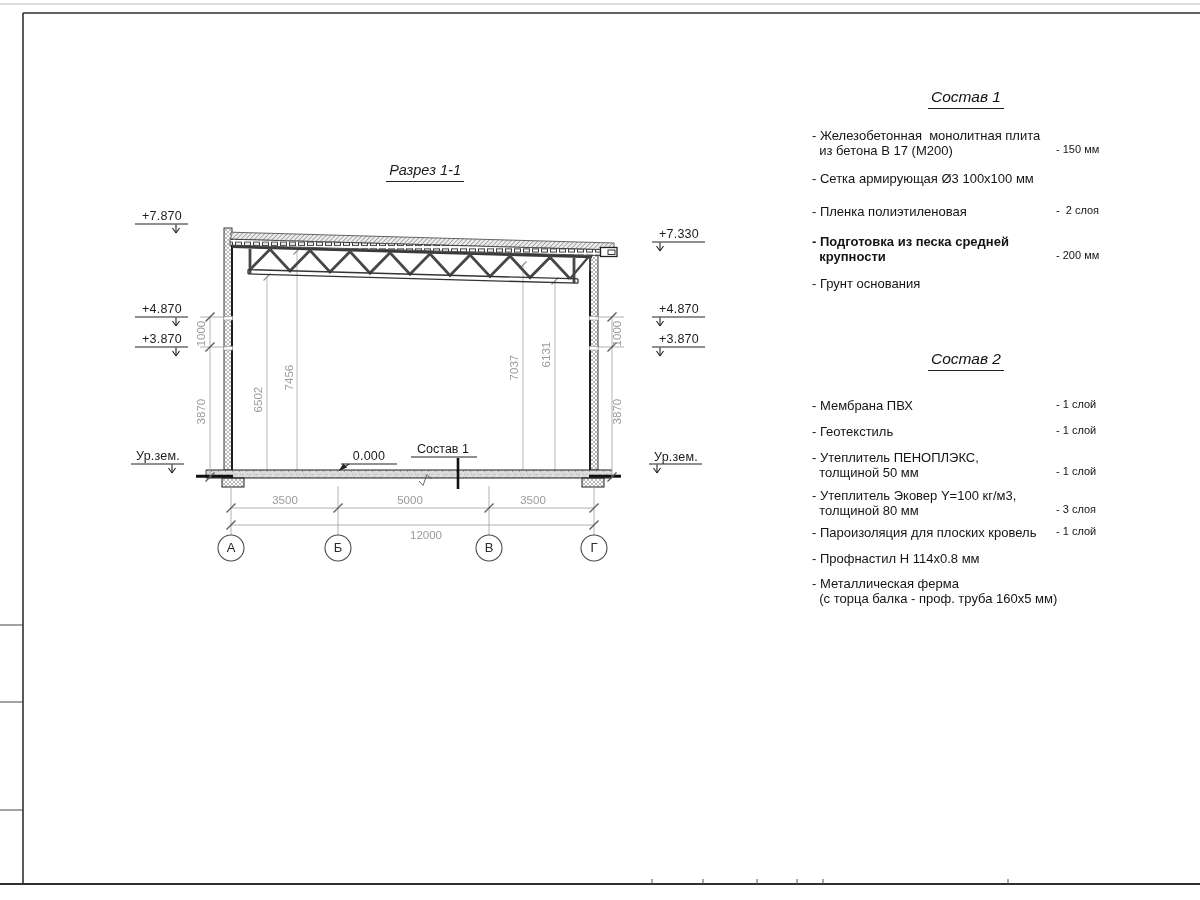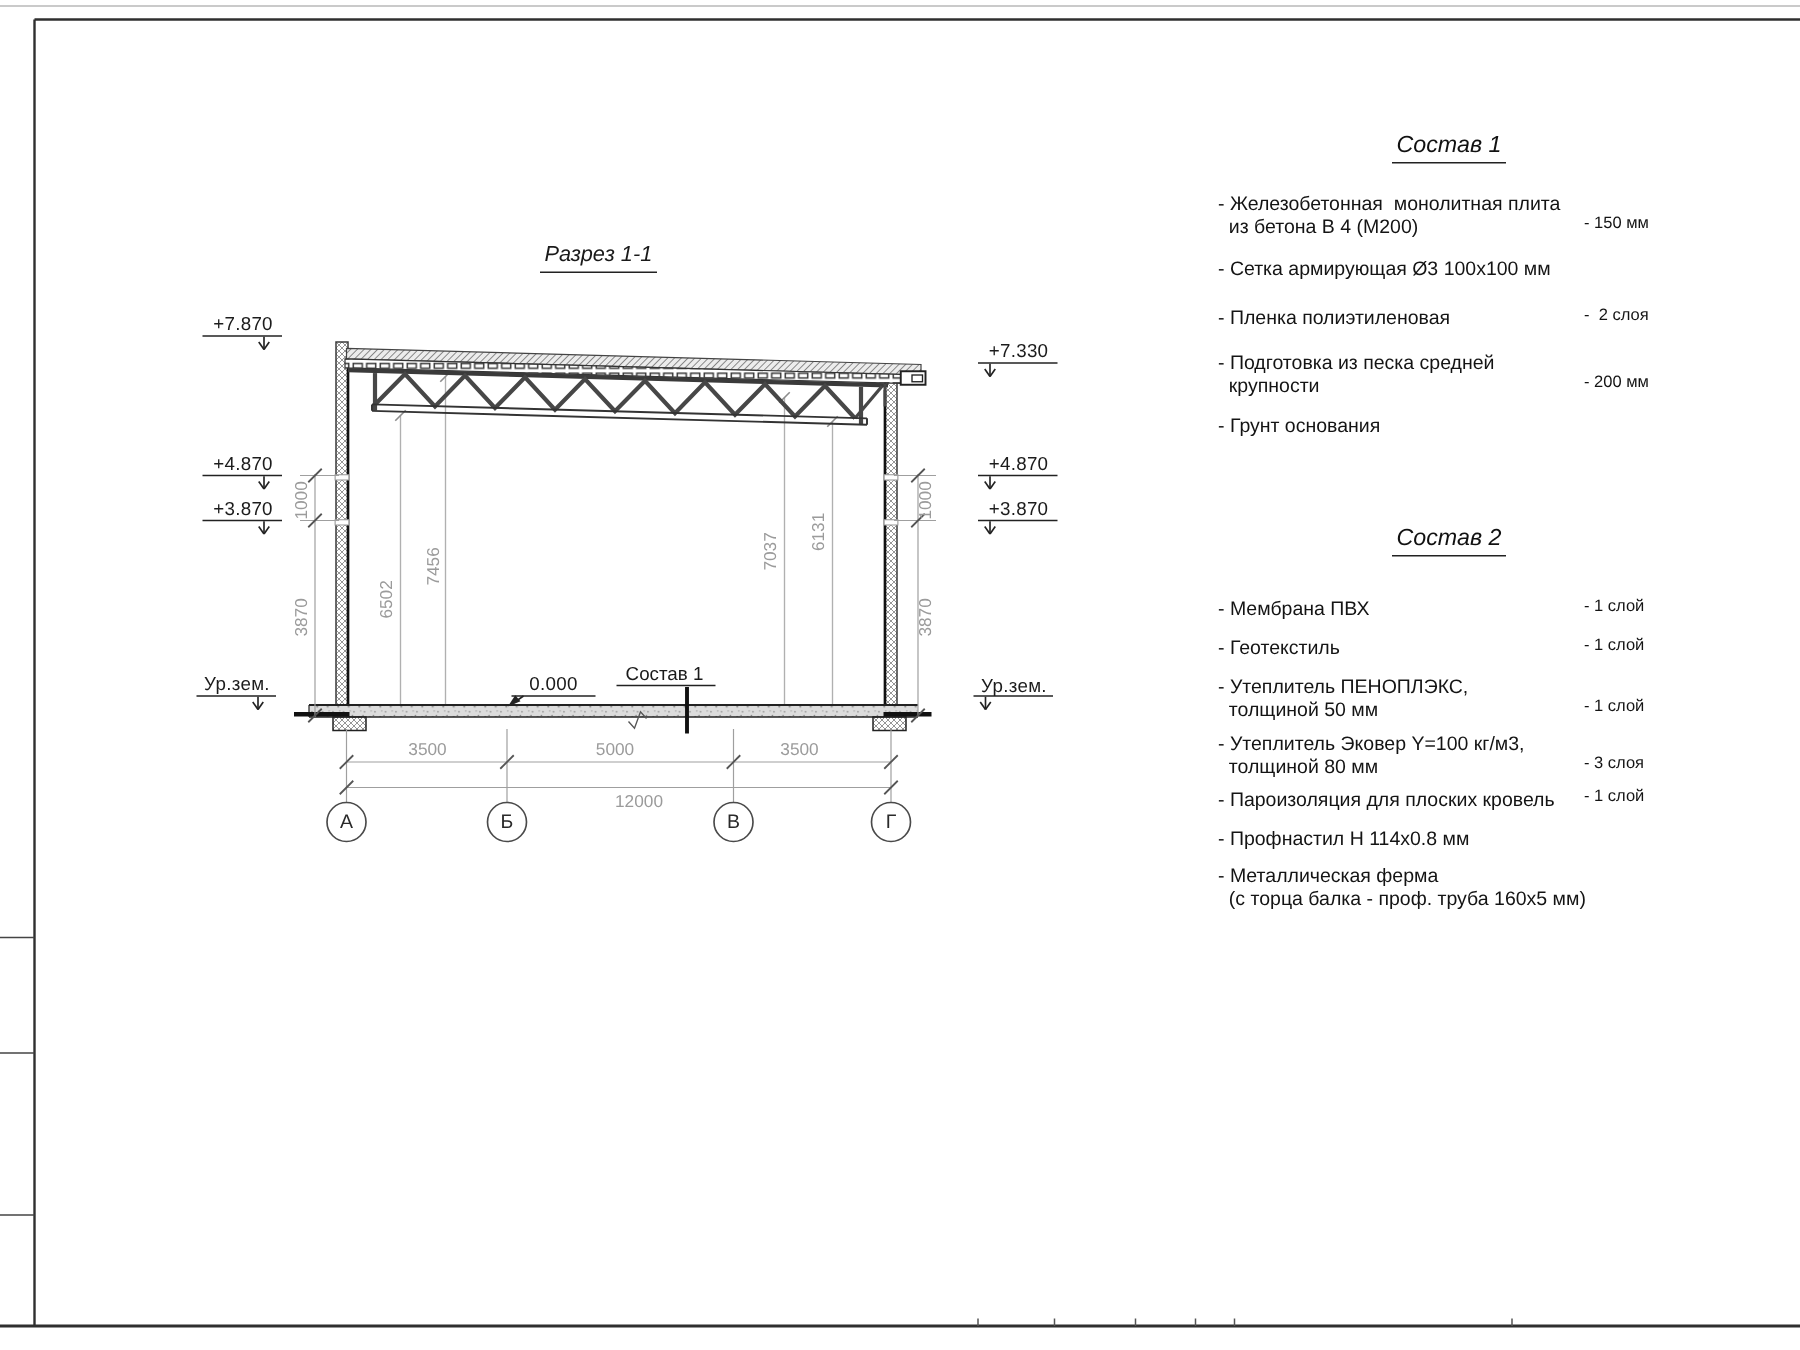--- a/index.html
+++ b/index.html
@@ -5,21 +5,21 @@
   html,body{margin:0;padding:0;background:#fff;}
   #sheet{position:relative;width:1200px;height:900px;background:#fff;overflow:hidden;
          font-family:"Liberation Sans", sans-serif;}
   #drawing-svg{position:absolute;left:0;top:0;}
   .lbl{position:absolute;color:#1c1c1c;line-height:1.15;}
   .elev{font-size:12.5px;width:58px;text-align:center;letter-spacing:0.2px;}
   .dim{color:#9b9b9b;font-size:11.5px;text-align:center;}
   .dimh{width:56px;text-align:center;}
   .rot{width:46px;transform:rotate(-90deg);transform-origin:center;}
   .axis-letter{font-size:13px;width:26px;text-align:center;color:#2a2a2a;}
-  .title-wrap{left:360px;top:161px;width:104px;text-align:left;}
+  .title-wrap{left:360px;top:161px;width:104px;text-align:right;}
   .title-wrap span{display:inline-block;font-size:14.5px;font-style:italic;color:#1a1a1a;
                    border-bottom:1.2px solid #222;padding:0 3px 2px;}
   .comp-heading{width:120px;text-align:center;}
   .comp-heading span{display:inline-block;font-size:15.5px;font-style:italic;color:#111;
                      border-bottom:1px solid #222;padding:0 3px 2px;}
   .comp-item{font-size:13px;color:#141414;white-space:pre;line-height:15.2px;}
   .comp-val{font-size:11px;color:#141414;white-space:pre;}
   .slab-note{font-size:12.5px;color:#1a1a1a;width:70px;text-align:center;}
 </style>
 </head>
@@ -253,26 +253,26 @@
 
   <div class="lbl axis-letter" style="left:218px;top:541px;">А</div>
   <div class="lbl axis-letter" style="left:325px;top:541px;">Б</div>
   <div class="lbl axis-letter" style="left:476px;top:541px;">В</div>
   <div class="lbl axis-letter" style="left:581px;top:541px;">Г</div>
 
   <div class="lbl comp-heading" style="left:906px;top:88px;">
     <span>Состав 1</span>
   </div>
   <div class="lbl comp-item" style="left:812px;top:128px;">- Железобетонная  монолитная плита
-  из бетона В 4 (М200)</div>
+  из бетона В 17 (М200)</div>
   <div class="lbl comp-val" style="left:1056px;top:143px;">- 150 мм</div>
   <div class="lbl comp-item" style="left:812px;top:171px;">- Сетка армирующая Ø3 100x100 мм</div>
   <div class="lbl comp-item" style="left:812px;top:204px;">- Пленка полиэтиленовая</div>
   <div class="lbl comp-val" style="left:1056px;top:204px;">-  2 слоя</div>
-  <div class="lbl comp-item" style="left:812px;top:234px;">- Подготовка из песка средней
+  <div class="lbl comp-item" style="left:812px;top:234px;font-weight:bold;">- Подготовка из песка средней
   крупности</div>
   <div class="lbl comp-val" style="left:1056px;top:249px;">- 200 мм</div>
   <div class="lbl comp-item" style="left:812px;top:276px;">- Грунт основания</div>
 
   <div class="lbl comp-heading" style="left:906px;top:350px;">
     <span>Состав 2</span>
   </div>
   <div class="lbl comp-item" style="left:812px;top:398px;">- Мембрана ПВХ</div>
   <div class="lbl comp-val" style="left:1056px;top:398px;">- 1 слой</div>
   <div class="lbl comp-item" style="left:812px;top:424px;">- Геотекстиль</div>

